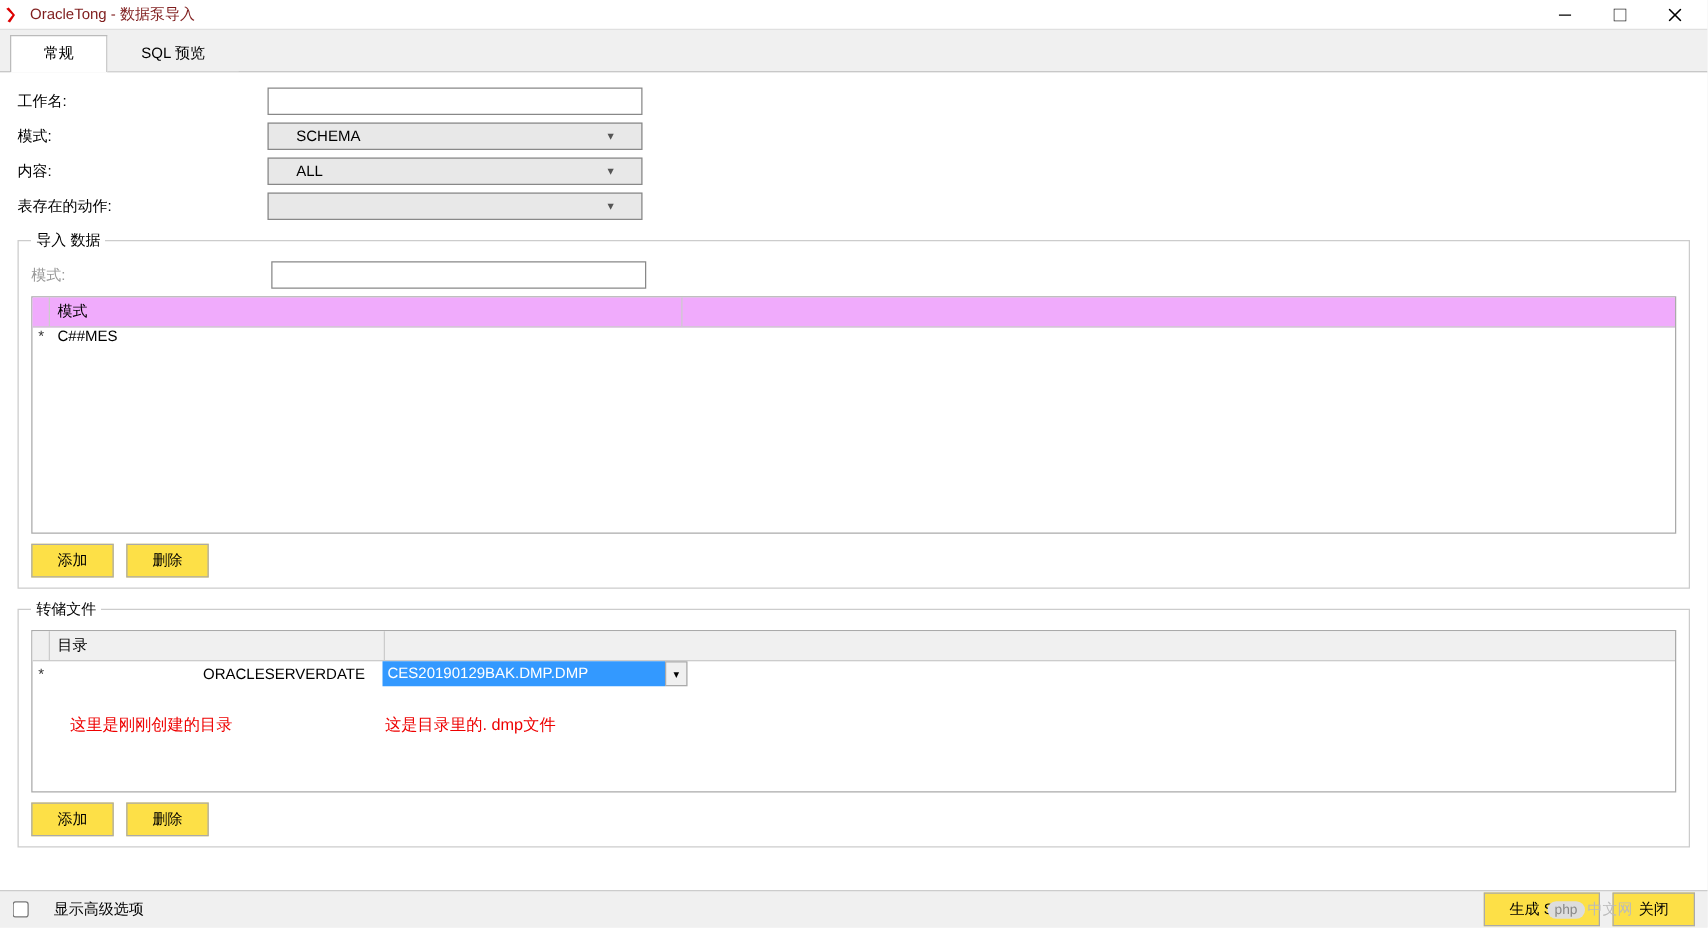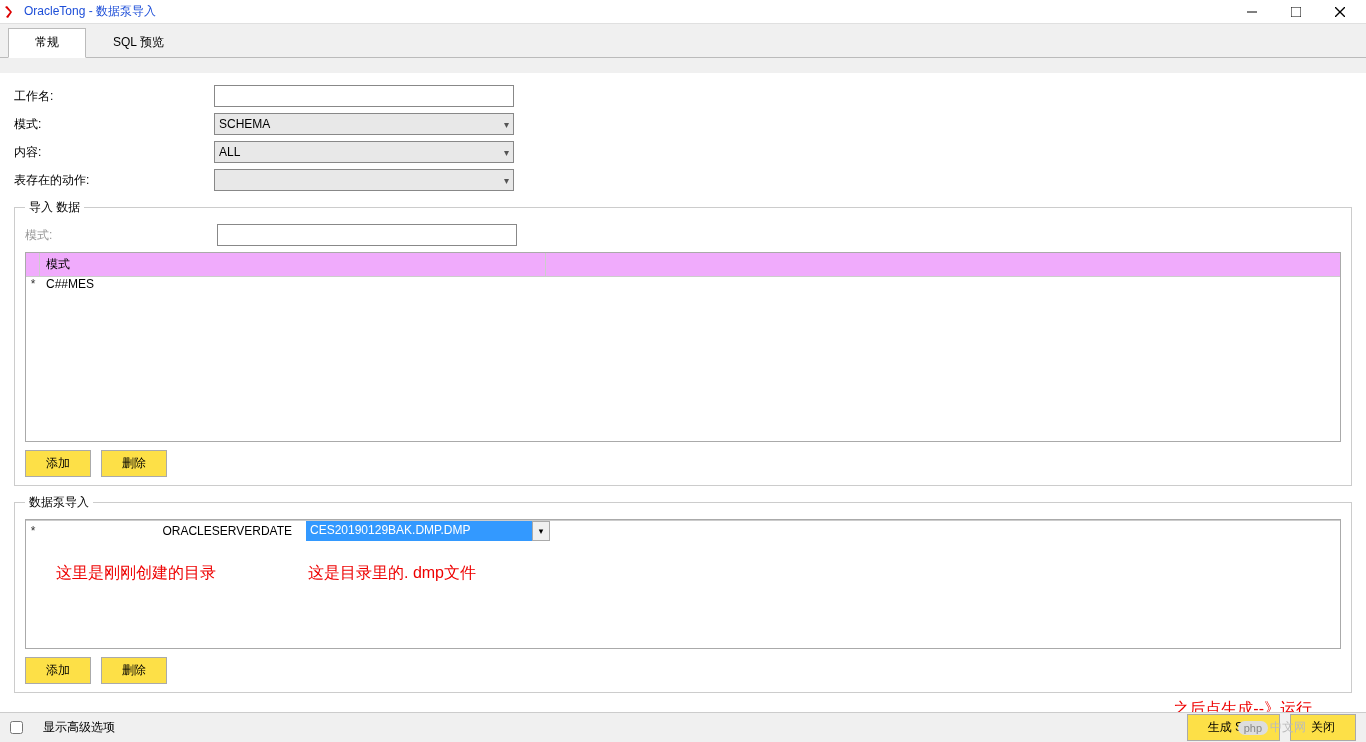--- a/index.html
+++ b/index.html
@@ -22,21 +22,21 @@
       align-items: center;
       padding: 0 4px;
       border-bottom: 1px solid #e0e0e0;
     }
     .app-icon {
       width: 16px;
       height: 16px;
       margin-right: 4px;
     }
     .app-icon svg { width: 100%; height: 100%; }
-    .title-text { color: #1d4ed8; }
+    .title-text { color: #7f1d1d; }
     .window-controls {
       margin-left: auto;
       display: flex;
       gap: 0;
     }
     .win-btn {
       width: 44px;
       height: 24px;
       display: flex;
       align-items: center;
@@ -58,21 +58,20 @@
     .tab.active {
       background: #fff;
       border: 1px solid #bbb;
       border-bottom: 1px solid #fff;
       margin-bottom: -1px;
     }
     .content {
       padding: 12px 14px;
       background: #fff;
       height: 658px;
-      margin-top: 15px;
     }
     .form-row {
       display: flex;
       align-items: center;
       margin-bottom: 6px;
     }
     .form-label {
       width: 200px;
       color: #000;
     }
@@ -85,21 +84,21 @@
       background: #fff;
     }
     .select-input {
       width: 300px;
       height: 22px;
       border: 1px solid #888;
       background: #e8e8e8;
       display: flex;
       align-items: center;
       justify-content: space-between;
-      padding: 0 4px;
+      padding: 0 22px;
     }
     .select-arrow {
       font-size: 10px;
       color: #555;
     }
     fieldset {
       border: 1px solid #ccc;
       margin-top: 8px;
       padding: 8px 10px;
     }
@@ -186,21 +185,21 @@
       height: 20px;
       border: 1px solid #aaa;
       display: flex;
       align-items: center;
       justify-content: center;
       font-size: 9px;
       background: #f0f0f0;
     }
     .annotation {
       color: #e00;
-      font-size: 16px;
+      font-size: 13px;
     }
     .footer {
       position: absolute;
       bottom: 0;
       left: 0;
       right: 0;
       height: 30px;
       border-top: 1px solid #ccc;
       background: #f0f0f0;
       display: flex;
@@ -318,24 +317,25 @@
         </div>
       </div>
     </div>
     <div class="btn-row">
       <button class="btn">添加</button>
       <button class="btn">删除</button>
     </div>
   </fieldset>
 
   <fieldset>
-    <legend>数据泵导入</legend>
+    <legend>转储文件</legend>
     <div class="inner-table" style="height:130px;margin-top:0;">
       <div class="file-table-header">
         <div style="width:14px;border-right:1px solid #ccc;"></div>
+        <div class="file-th1">目录</div>
       </div>
       <div class="inner-table-body">
         <div class="file-row">
           <span class="row-marker">*</span>
           <span class="file-td1">ORACLESERVERDATE</span>
           <div class="file-td2">
             <span class="file-td2-text">CES20190129BAK.DMP.DMP</span>
             <span class="file-td2-arrow">▾</span>
           </div>
         </div>
@@ -344,23 +344,20 @@
           <span class="annotation">这是目录里的. dmp文件</span>
         </div>
       </div>
     </div>
     <div class="btn-row">
       <button class="btn">添加</button>
       <button class="btn">删除</button>
     </div>
   </fieldset>
 
-  <div style="text-align:right;margin-top:6px;padding-right:40px;">
-    <span class="annotation">之后点生成--》运行</span>
-  </div>
 
 </div>
 
 <div class="footer">
   <label class="checkbox-wrap">
     <input type="checkbox" style="">
     <span>显示高级选项</span>
   </label>
   <div class="footer-right">
     <button class="btn">生成 SQL</button>

